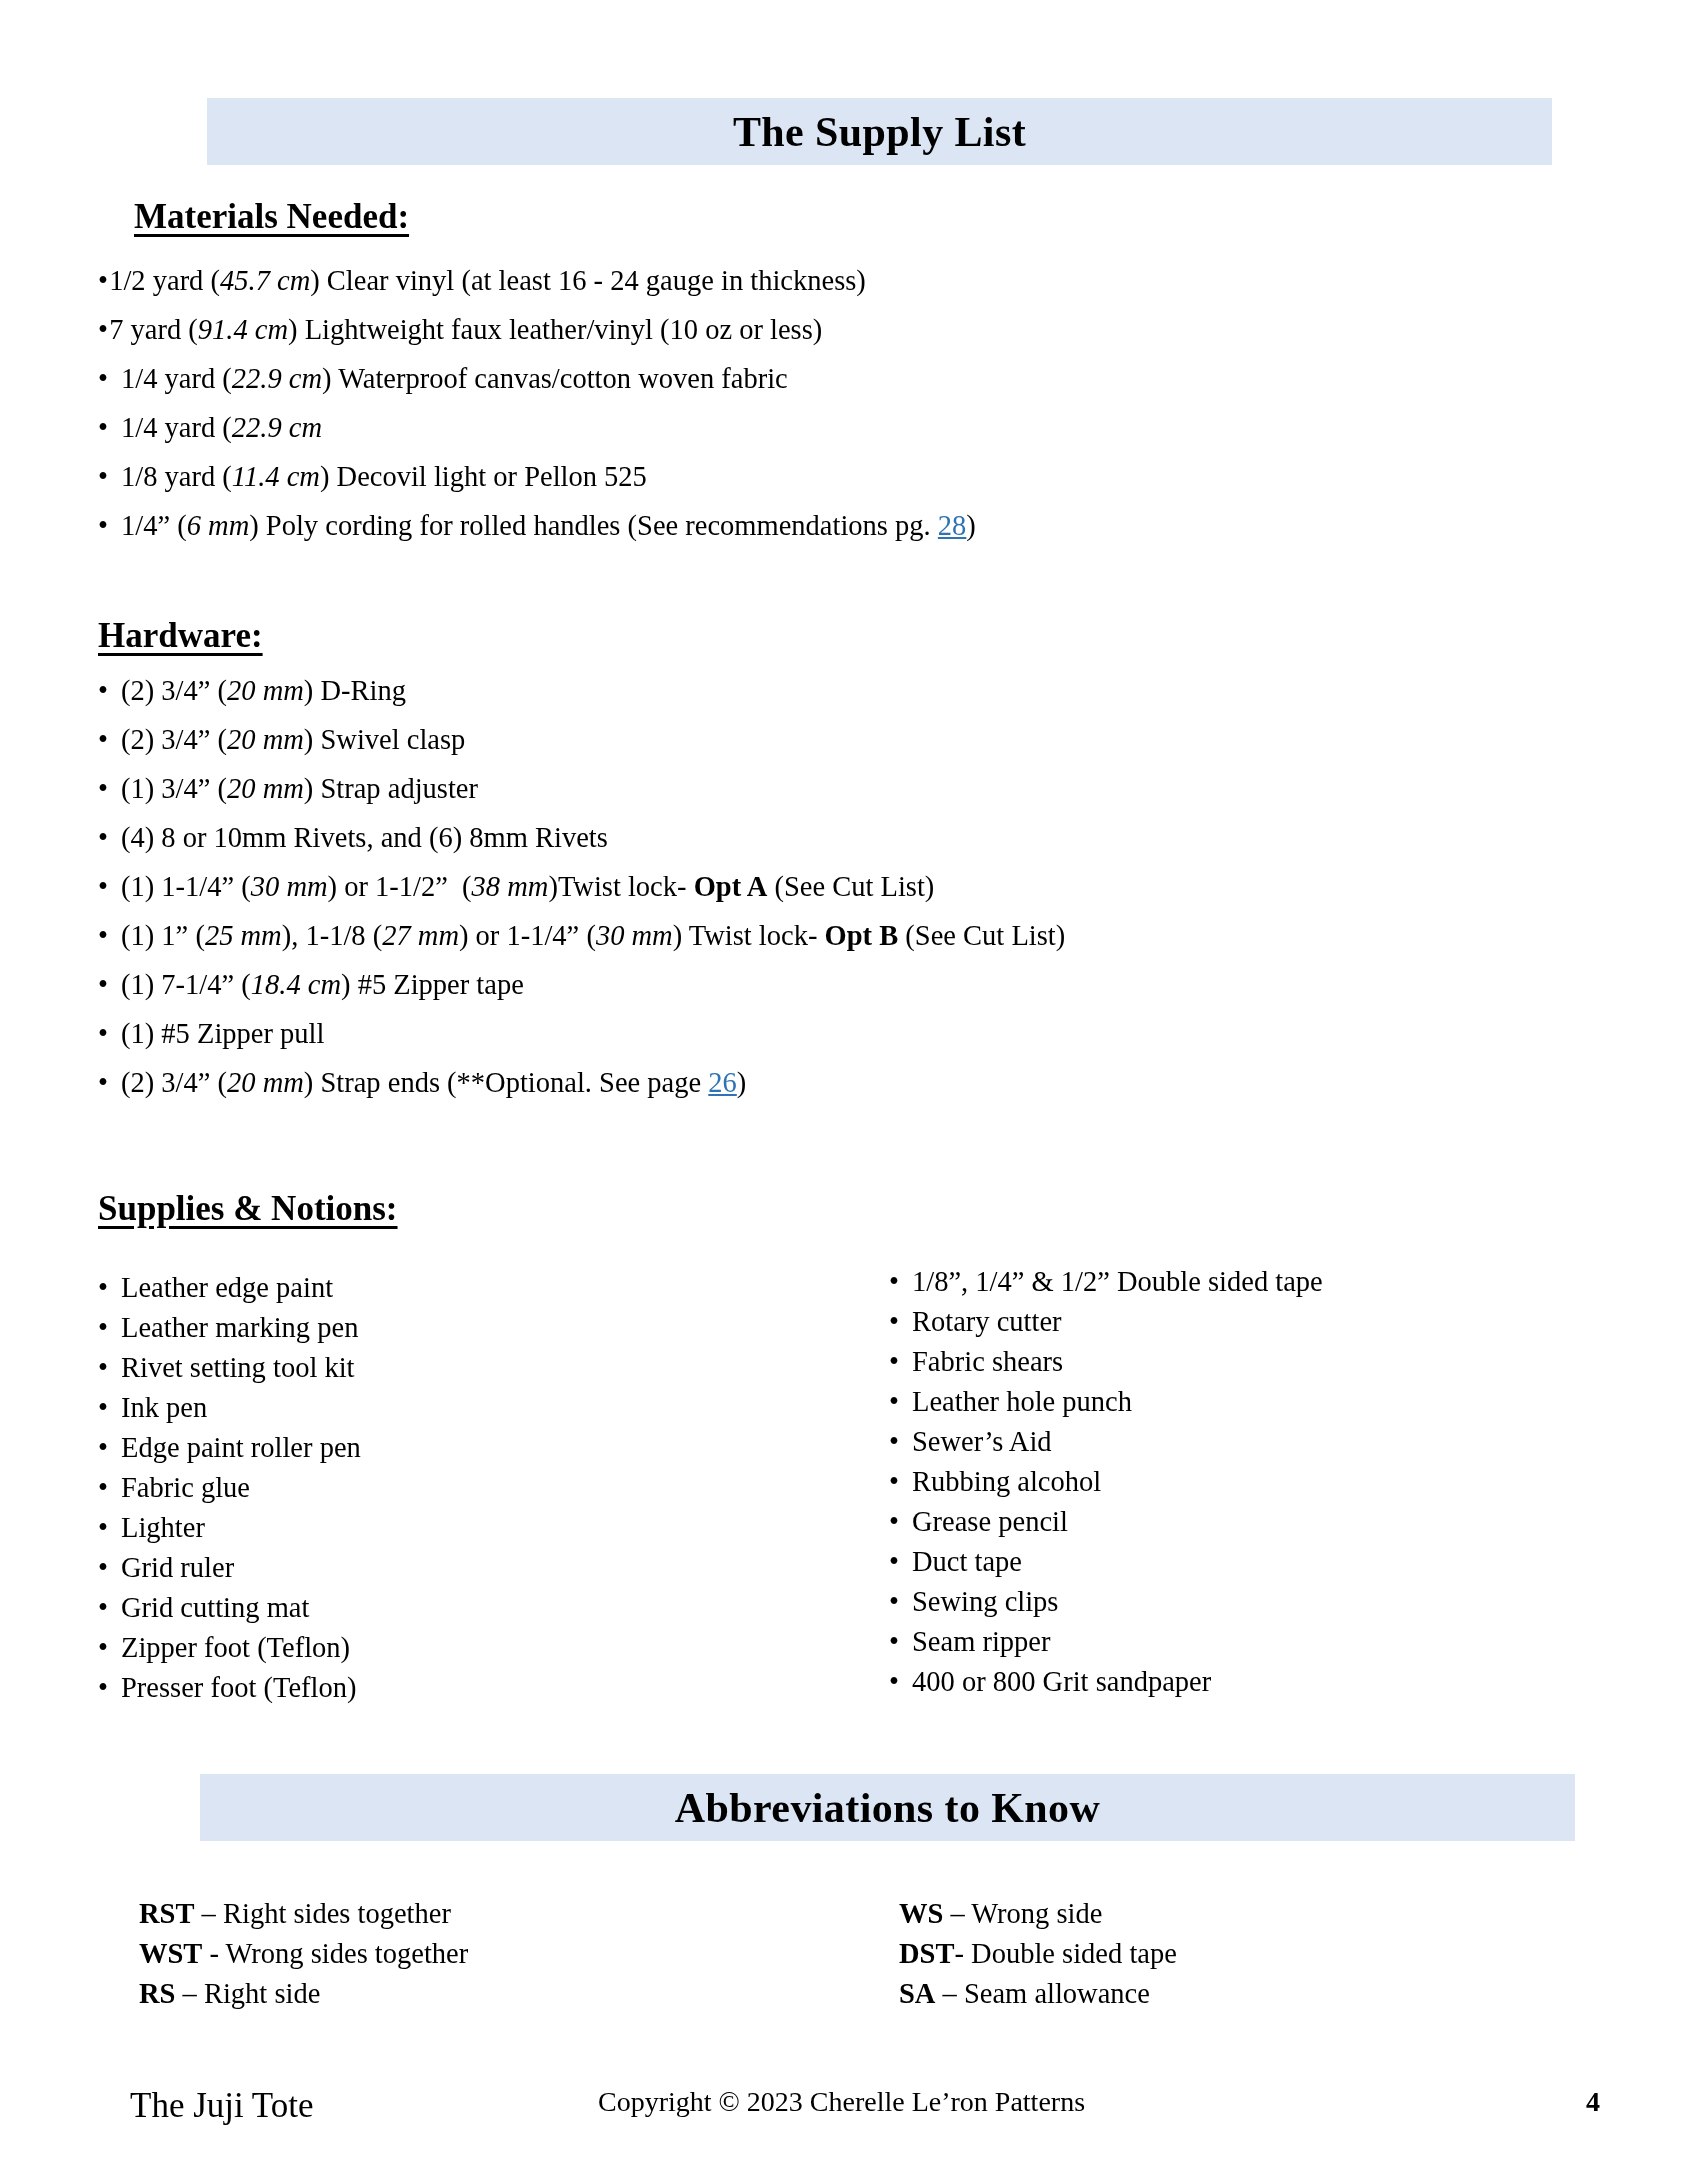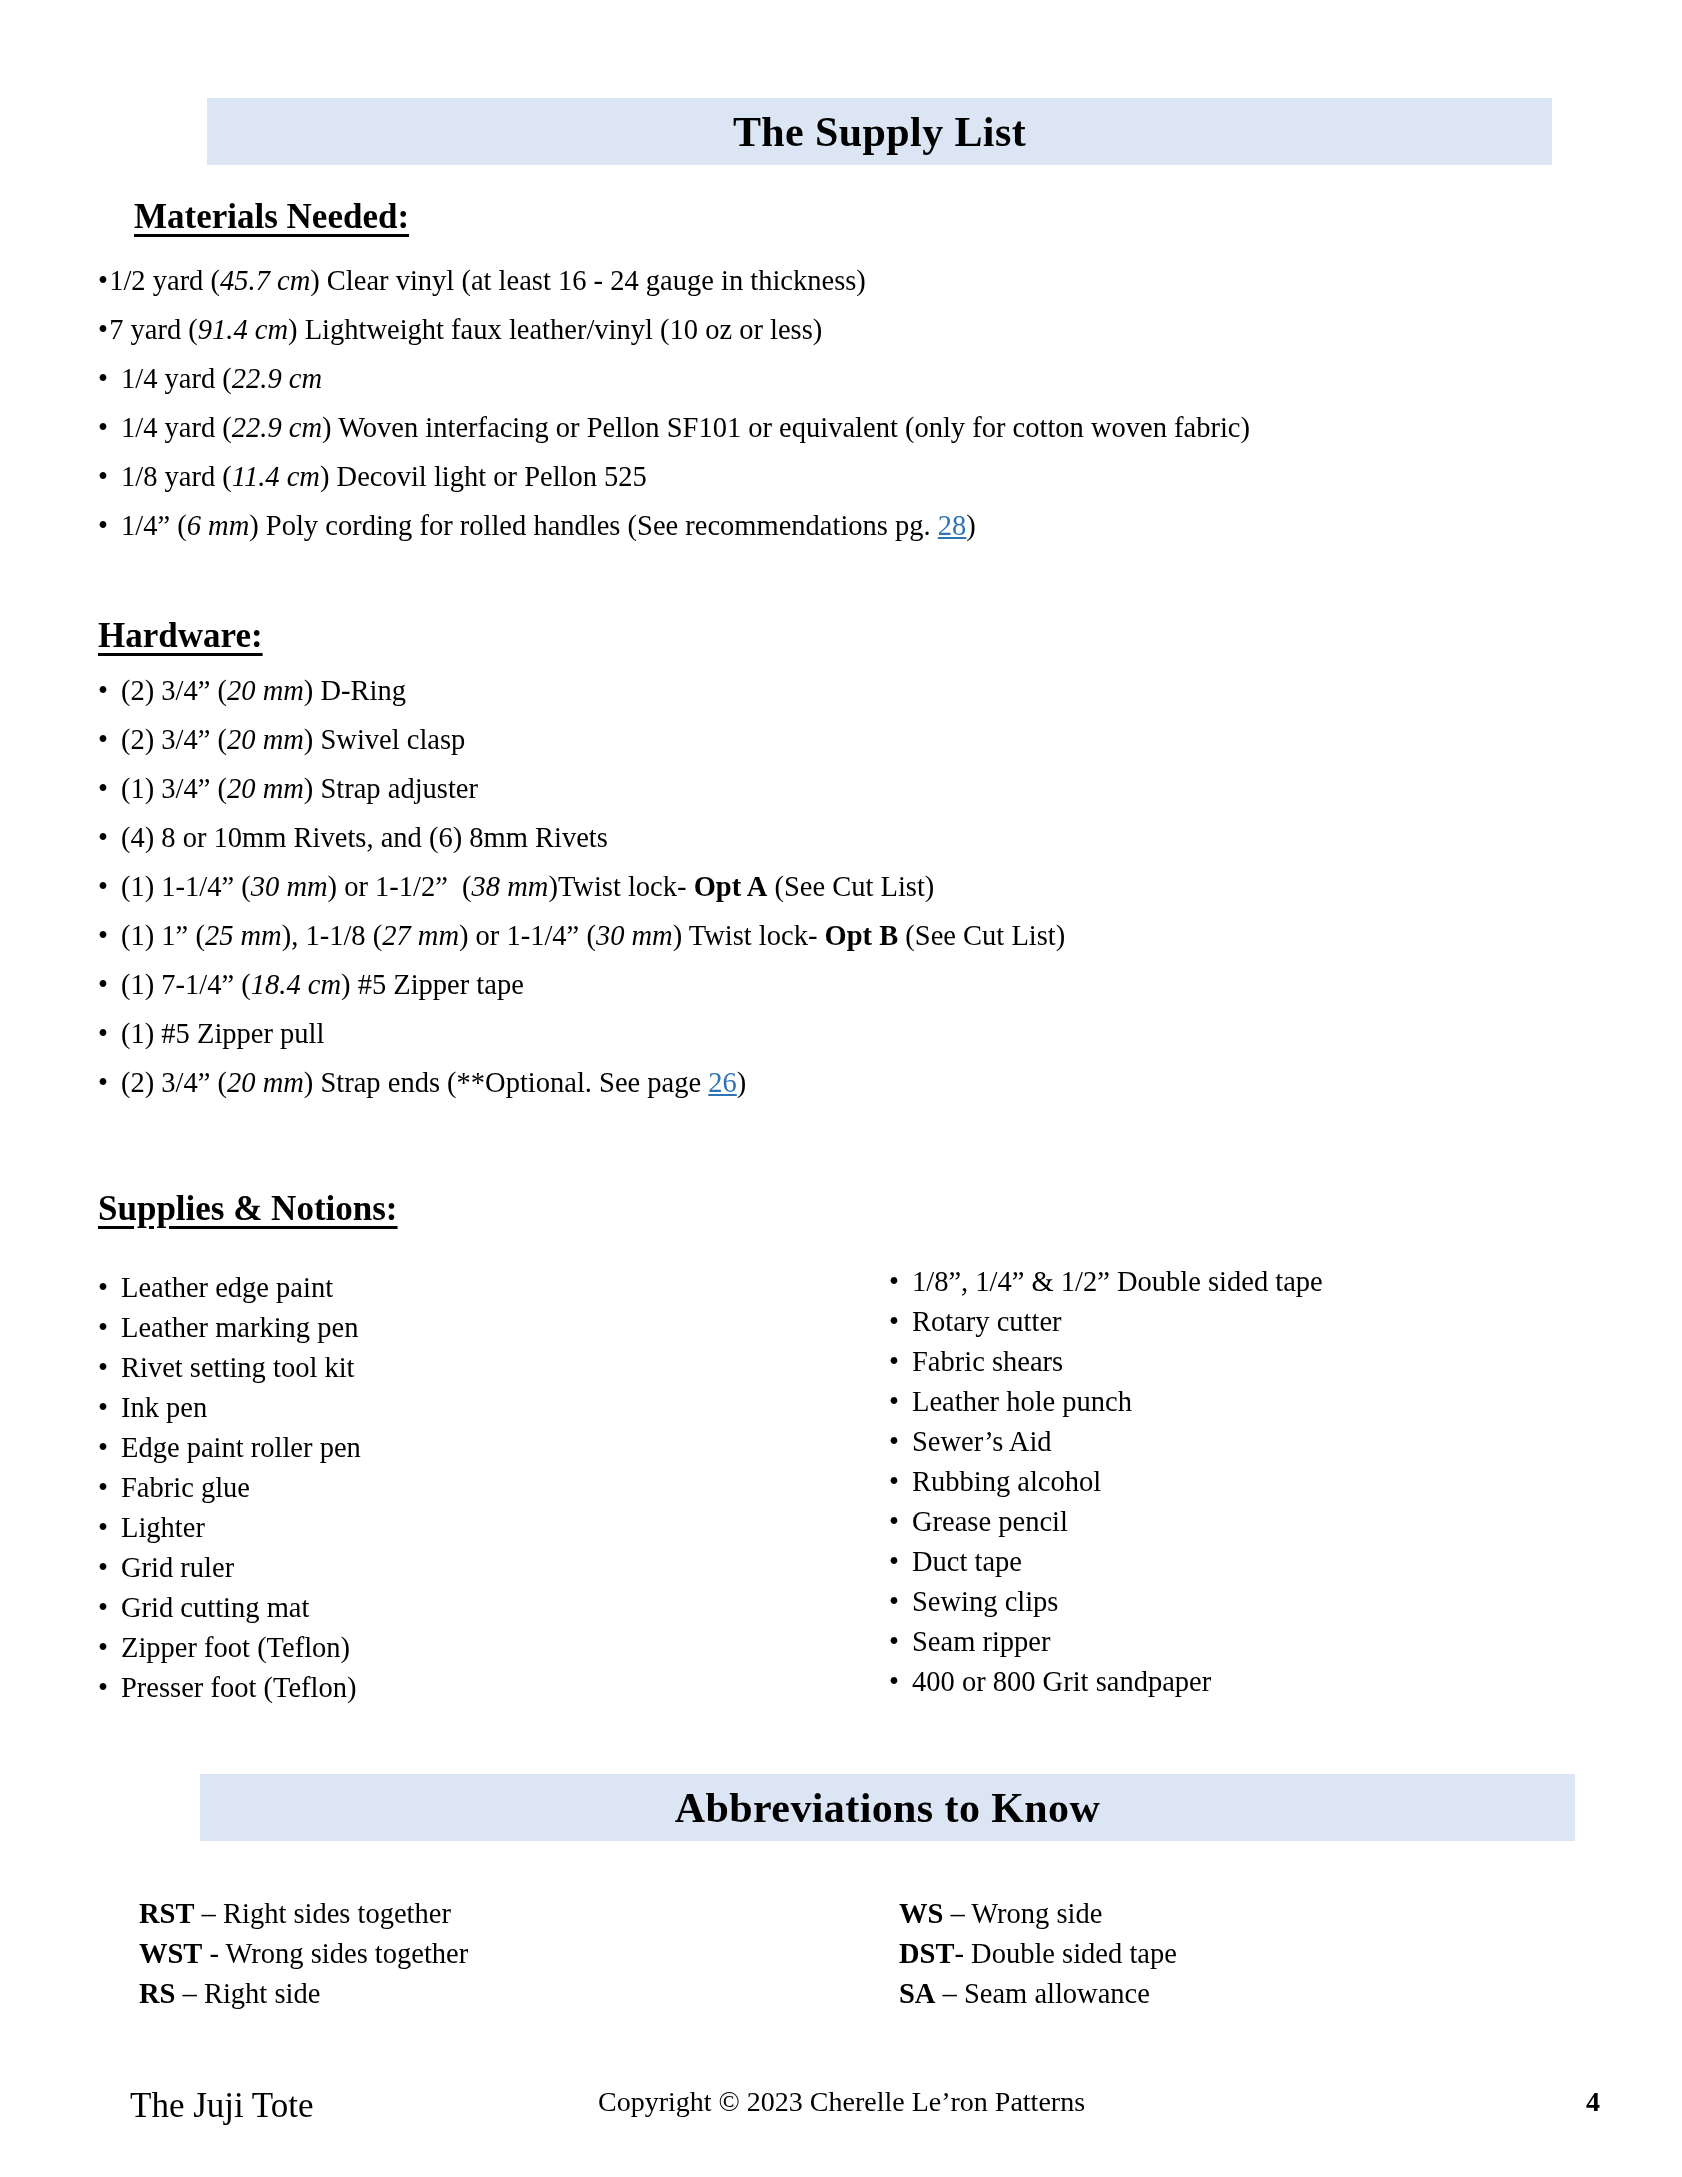--- a/index.html
+++ b/index.html
@@ -44,22 +44,22 @@
 <div class="page">
 
   <div class="banner banner1">
     <span class="banner-text">The Supply List</span>
   </div>
 
   <div class="heading materials-heading">Materials Needed:</div>
   <div class="list rows57 materials-list">
       <div class="row"><span class="bullet tight">•</span><span>1/2 yard (</span><span class="it">45.7 cm</span><span>) Clear vinyl (at least 16 - 24 gauge in thickness)</span></div>
       <div class="row"><span class="bullet tight">•</span><span>7 yard (</span><span class="it">91.4 cm</span><span>) Lightweight faux leather/vinyl (10 oz or less)</span></div>
+      <div class="row"><span class="bullet">•</span><span>1/4 yard (</span><span class="it">22.9 cm</span><span>) Waterproof canvas/cotton woven fabric</span></div>
       <div class="row"><span class="bullet">•</span><span>1/4 yard (</span><span class="it">22.9 cm</span></div>
-      <div class="row"><span class="bullet">•</span><span>1/4 yard (</span><span class="it">22.9 cm</span><span>) Woven interfacing or Pellon SF101 or equivalent (only for cotton woven fabric)</span></div>
       <div class="row"><span class="bullet">•</span><span>1/8 yard (</span><span class="it">11.4 cm</span><span>) Decovil light or Pellon 525</span></div>
       <div class="row"><span class="bullet">•</span><span>1/4” (</span><span class="it">6 mm</span><span>) Poly cording for rolled handles (See recommendations pg. </span><span class="link">28</span><span>)</span></div>
     </div>
 
   <div class="heading hardware-heading">Hardware:</div>
   <div class="list rows57 hardware-list">
       <div class="row"><span class="bullet">•</span><span>(2) 3/4” (</span><span class="it">20 mm</span><span>) D-Ring</span></div>
       <div class="row"><span class="bullet">•</span><span>(2) 3/4” (</span><span class="it">20 mm</span><span>) Swivel clasp</span></div>
       <div class="row"><span class="bullet">•</span><span>(1) 3/4” (</span><span class="it">20 mm</span><span>) Strap adjuster</span></div>
       <div class="row"><span class="bullet">•</span><span>(4) 8 or 10mm Rivets, and (6) 8mm Rivets</span></div>

